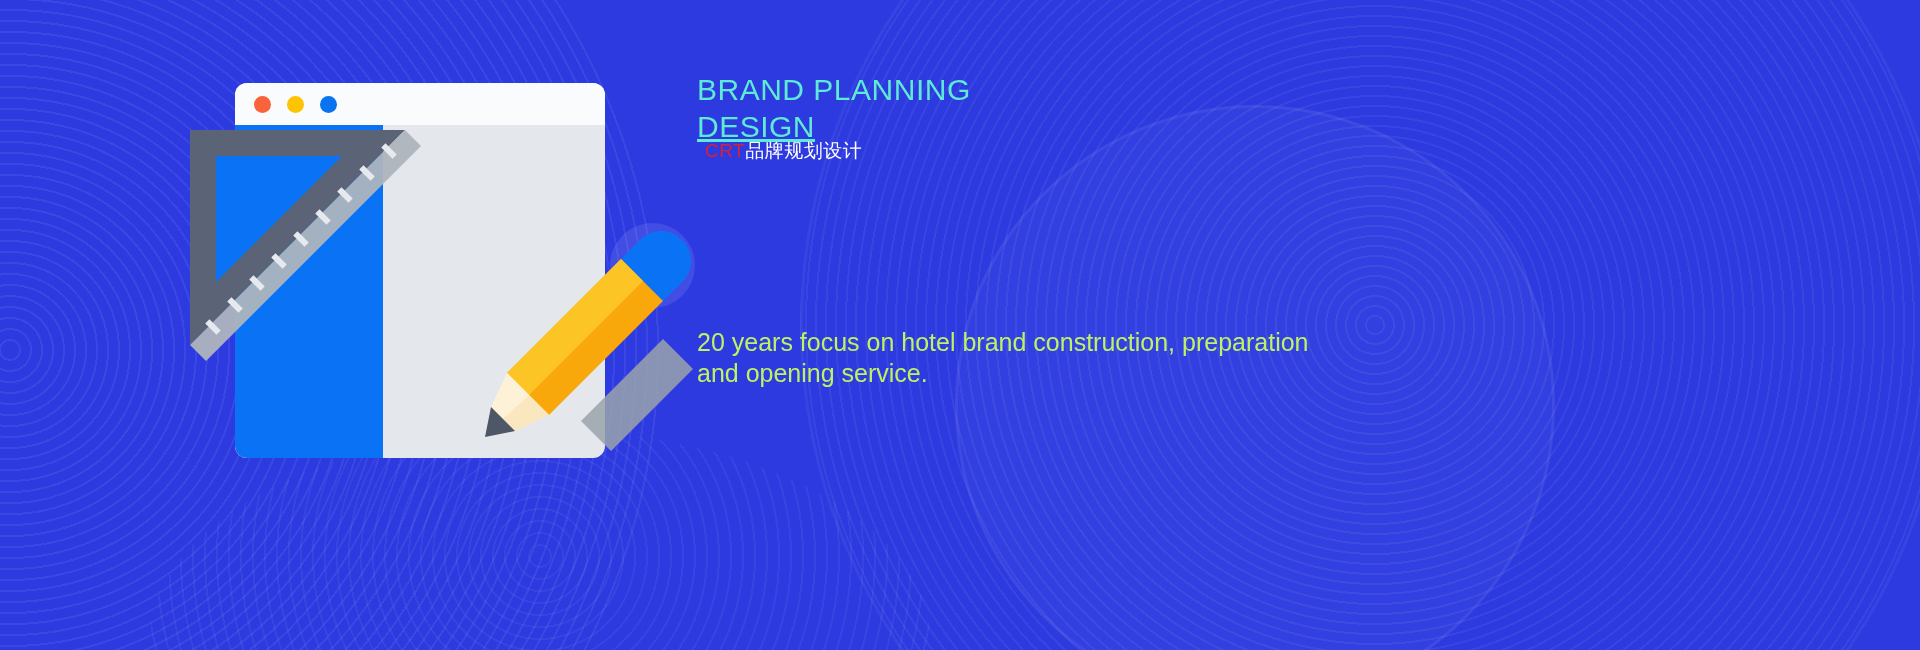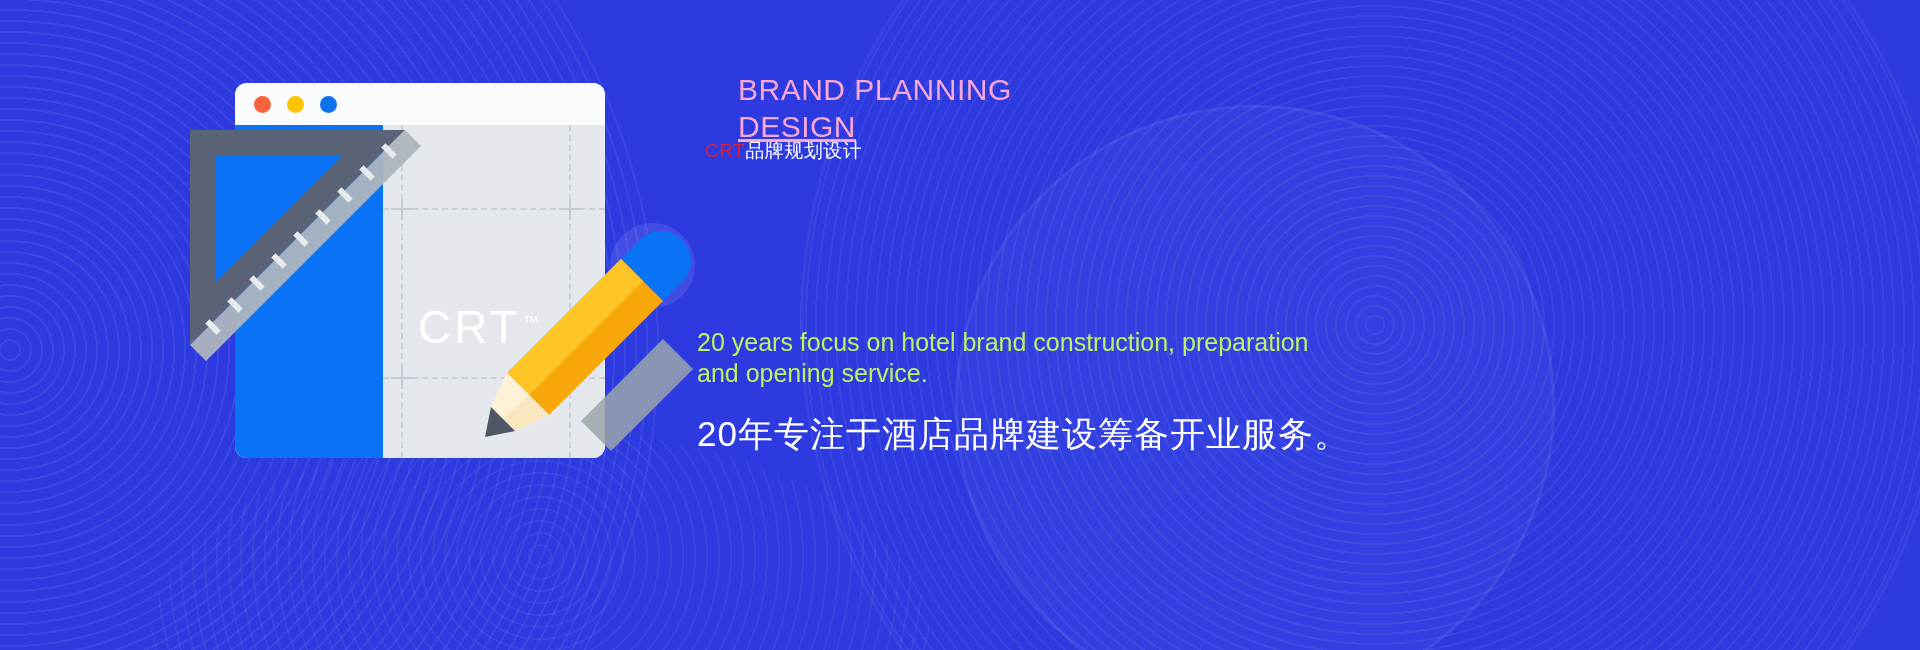--- a/index.html
+++ b/index.html
@@ -181,27 +181,26 @@
 
   
   .txt{
     position:absolute;
     left:697px; top:0;
     width:1000px; height:650px;
   }
   .eyebrow{
     position:absolute;
     left:0; top:75px;
-    color:#f9a8d4;
+    color:#5eead4;
     font-size:30px;
     line-height:1.0;
     font-weight:300;
     letter-spacing:0.5px;
     font-family:"Liberation Sans", sans-serif;
-    margin-left:41px;
   }
   .eyebrow .l2{ display:block; margin-top:7px;text-decoration:underline; }
 
   .sub{
     position:absolute;
     left:8px; top:140px;
     font-size:19px;
     line-height:1.2;
     color:#ffffff;
     font-family:"Liberation Sans", sans-serif;
@@ -243,33 +242,20 @@
   <div class="illus">
 
     <div class="win">
       <div class="win-bar">
         <span class="dot dot-red"></span>
         <span class="dot dot-yellow"></span>
         <span class="dot dot-blue"></span>
       </div>
 
       <div class="win-panel"></div>
-      <div class="win-canvas">
-
-        <div class="guide guide-v" style="left:18px;  top:0;    height:333px;"></div>
-        <div class="guide guide-v" style="left:186px; top:0;    height:333px;"></div>
-        <div class="guide guide-h" style="left:0;     top:83px; width:222px;"></div>
-        <div class="guide guide-h" style="left:0;     top:252px;width:222px;"></div>
-
-        <div class="cross" style="left:8px;   top:73px;"></div>
-        <div class="cross" style="left:176px; top:73px;"></div>
-        <div class="cross" style="left:8px;   top:242px;"></div>
-
-        <div class="crt-mark"><span>CRT</span><sup>™</sup></div>
-      </div>
     </div>
 
     <div class="ruler">
       <svg width="250" height="250" viewBox="0 0 250 250">
 
         <path d="M0 0 L215 0 L0 215 Z" fill="#5b6377"></path>
 
         <path d="M26 26 L152 26 L26 152 Z" fill="none"></path>
         <path d="M26 26 L152 26 L26 152 Z" fill="#0a73f5"></path>
 
@@ -313,16 +299,15 @@
   <div class="txt">
 
     <div class="eyebrow">
       <span class="l1">BRAND PLANNING</span>
       <span class="l2">DESIGN</span>
     </div>
 
     <div class="sub"><span class="crt-red">CRT</span><span>品牌规划设计</span></div>
 
     <div class="headline">20 years focus on hotel brand construction, preparation and opening service.</div>
-    <div class="headline-cn">20年专注于酒店品牌建设筹备开业服务。</div>
   </div>
 
 </div>
 
 </body></html>

